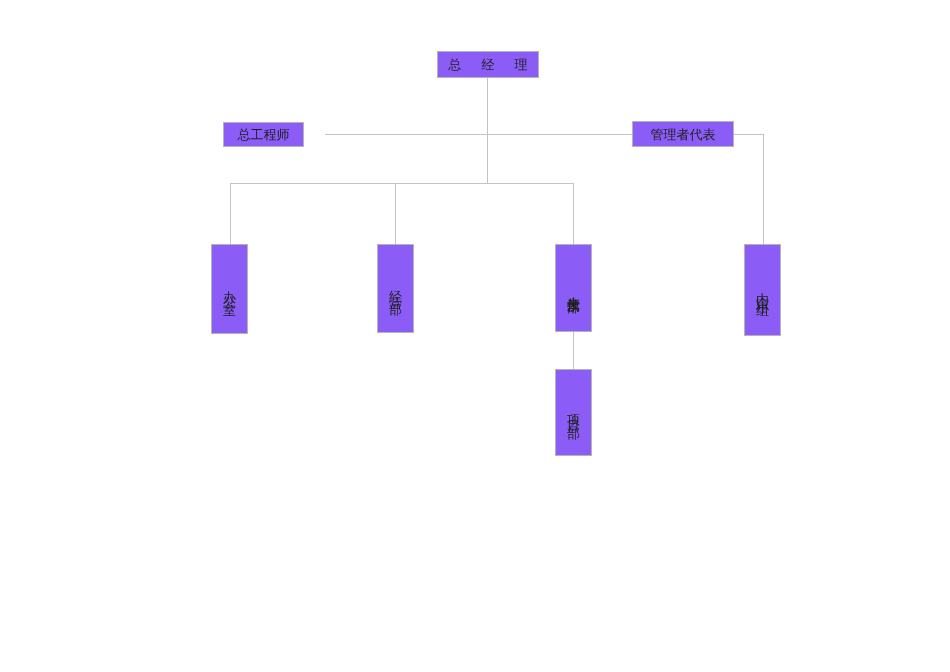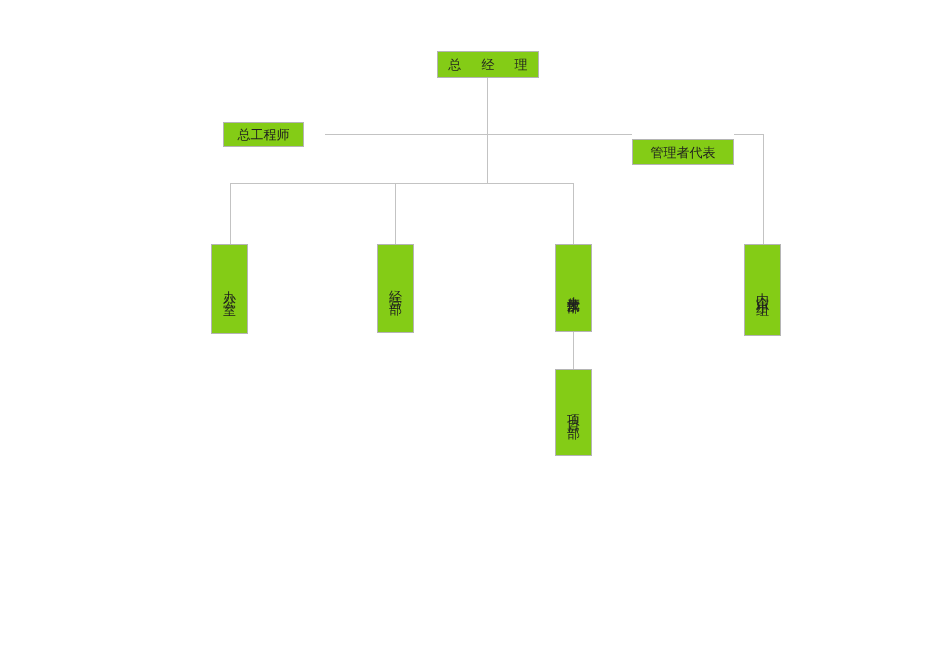--- a/index.html
+++ b/index.html
@@ -13,21 +13,21 @@
     height: 672px;
     background: #ffffff;
     font-family: "DejaVu Serif", "Liberation Serif", serif;
     color: #1f1f1f;
     overflow: hidden;
   }
   .node {
     position: absolute;
     box-sizing: border-box;
     border: 1px solid #b4b4b4;
-    background: #84cc16;
+    background: #8b5cf6;
     display: flex;
     align-items: center;
     justify-content: center;
     font-size: 13px;
     line-height: 1;
     z-index: 2;
   }
   .node.h-node {
     white-space: nowrap;
   }
@@ -44,21 +44,21 @@
     position: absolute;
     background: #c3c3c3;
     z-index: 1;
   }
   .line.h { height: 1px; }
   .line.v { width: 1px; }
 
   
   #node-general-manager { left: 437px; top: 51px;  width: 102px; height: 27px; }
   #node-chief-engineer  { left: 223px; top: 122px; width: 81px; height: 25px; }
-  #node-management-rep  { left: 632px; top: 139px; width: 102px; height: 26px; text-align: right; }
+  #node-management-rep  { left: 632px; top: 121px; width: 102px; height: 26px; text-align: right; }
   #node-office          { left: 211px; top: 244px; width: 37px;  height: 90px; }
   #node-business-dept   { left: 377px; top: 244px; width: 37px;  height: 89px; }
   #node-production-tech { left: 555px; top: 244px; width: 37px;  height: 88px; }
   #node-internal-audit  { left: 744px; top: 244px; width: 37px;  height: 92px; }
   #node-project-dept    { left: 555px; top: 369px; width: 37px;  height: 87px; }
 
   
   #conn-gm-down         { left: 487px; top: 78px;  height: 105px; }
   #conn-ce-mr           { left: 325px; top: 134px; width: 307px; }
   #conn-mr-right        { left: 734px; top: 134px; width: 30px; }

